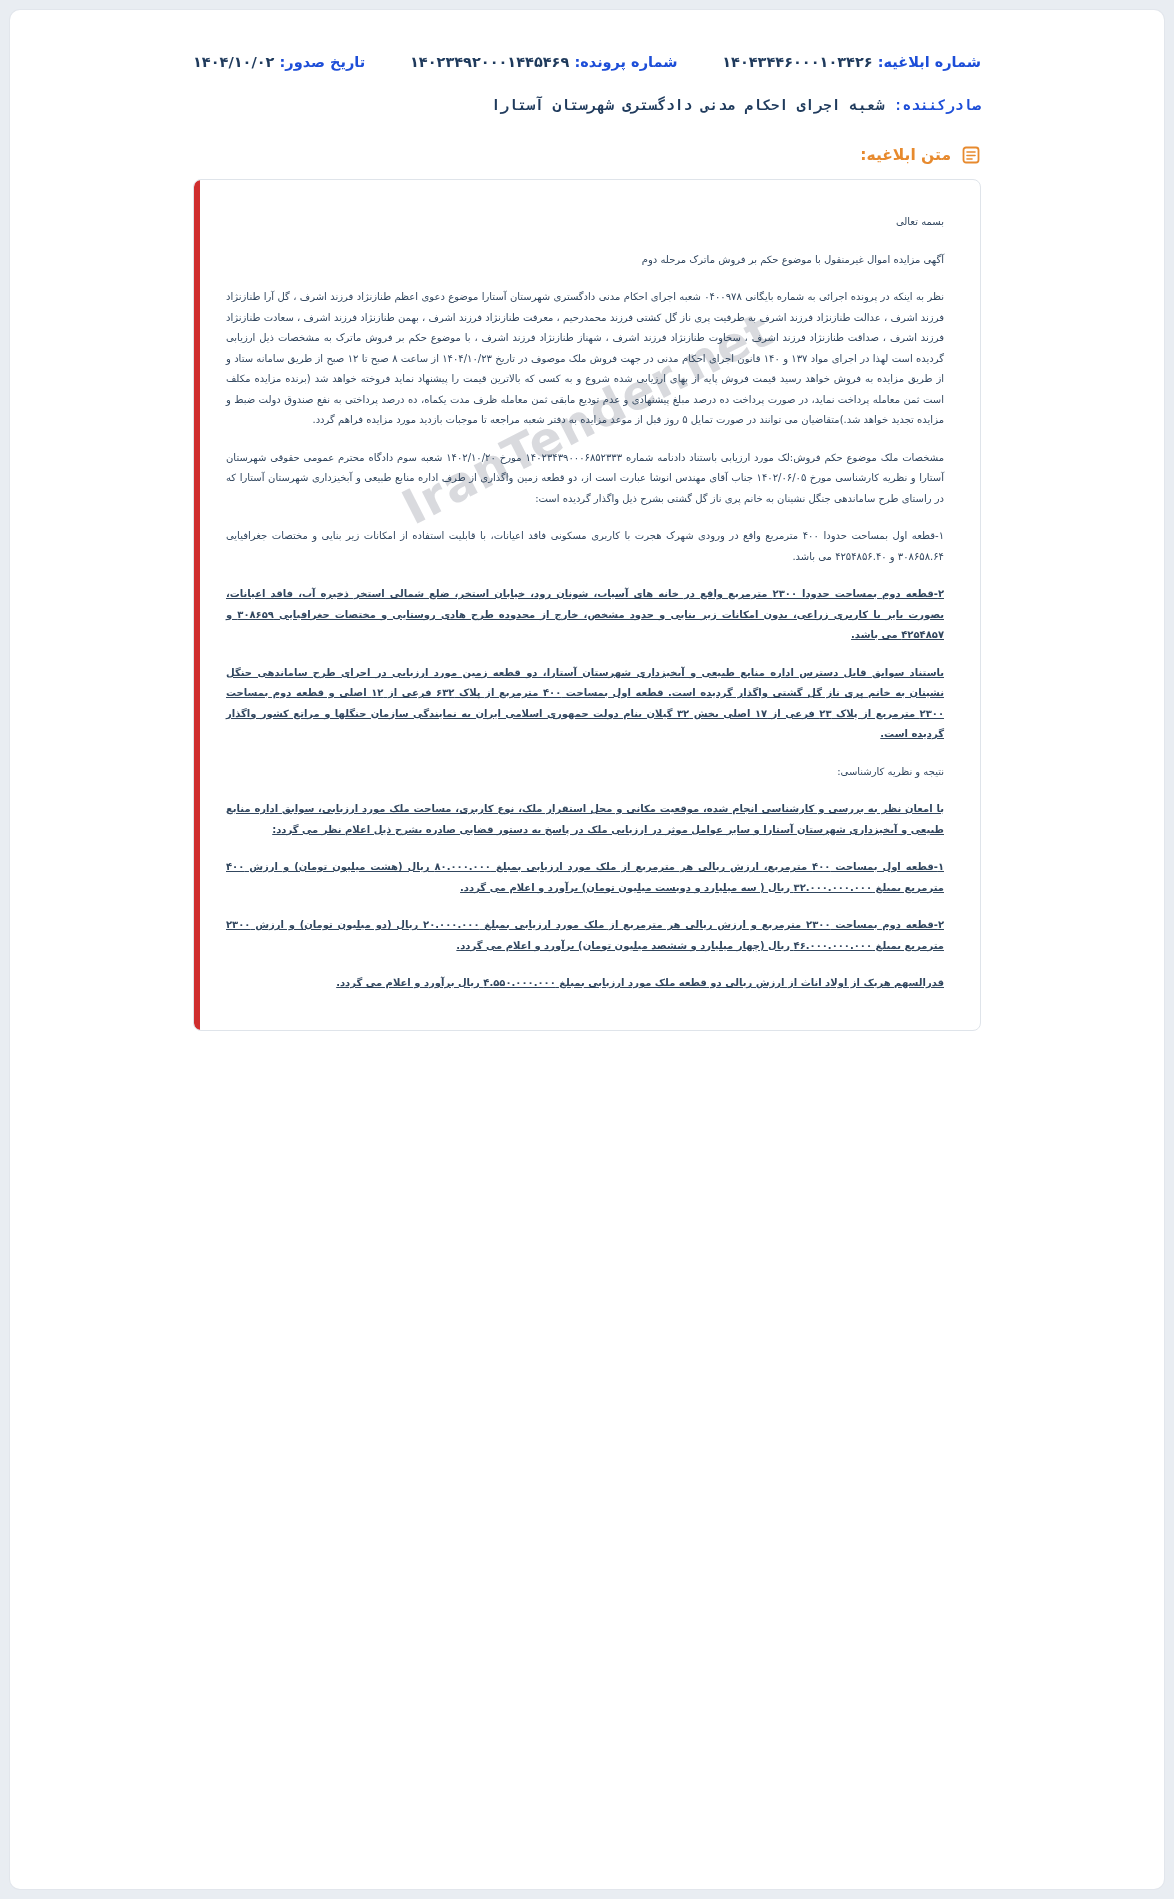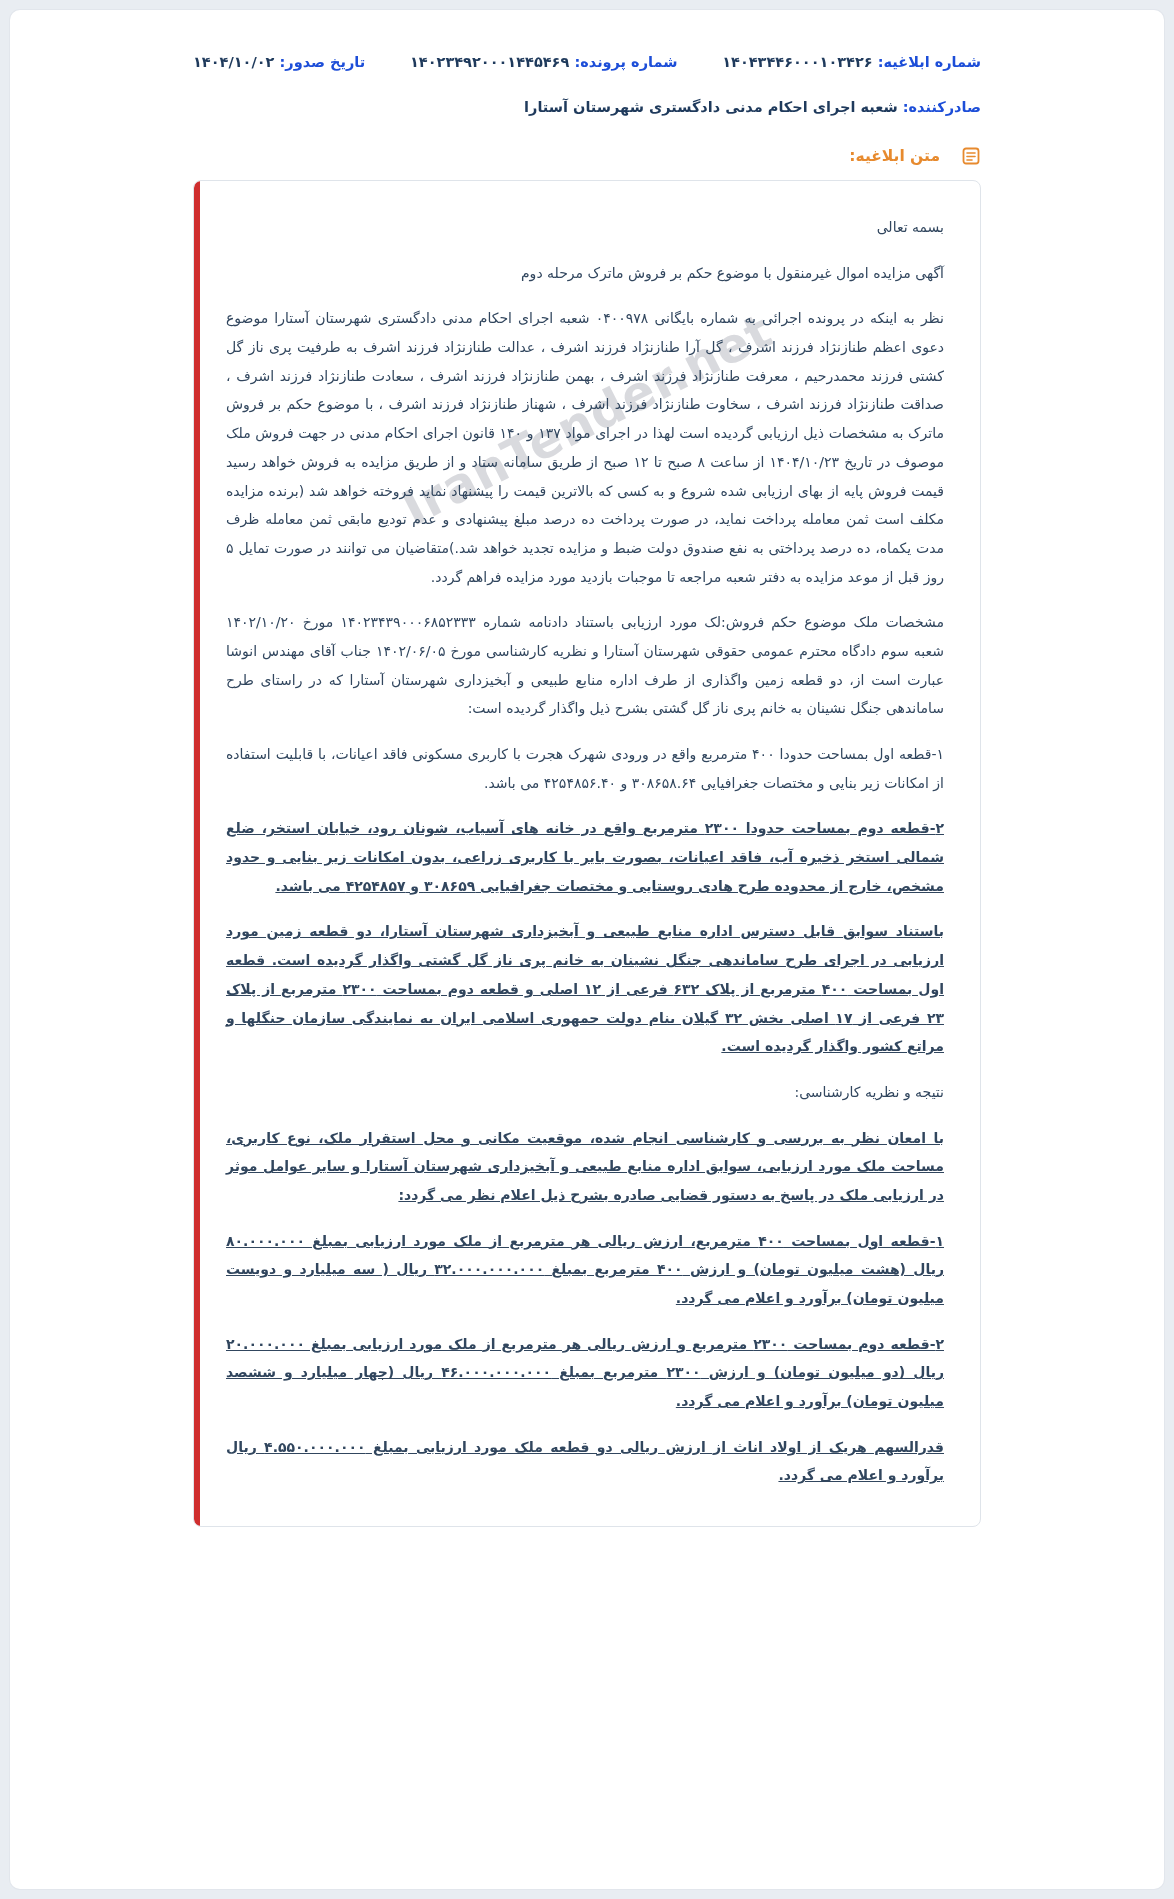--- a/index.html
+++ b/index.html
@@ -22,26 +22,26 @@
 
   .meta-row {
     display:flex;
     justify-content:space-between;
     align-items:baseline;
     margin-bottom:26px;
   }
   .meta-item { white-space:nowrap; }
   .label { color:#1d4ed8; font-size:14.5px; font-weight:700; }
   .value { color:#1f3a5c; font-size:14.5px; font-weight:700;text-align:right; }
-  .meta-line { text-align:right; margin-bottom:15px; }
+  .meta-line { text-align:right; margin-bottom:15px;font-family:Liberation Mono, monospace; }
 
   .section-title {
     display:flex;
     align-items:center;
-    gap:21px;
+    gap:10px;
     color:#e78a2e;
     font-weight:700;
     font-size:15.5px;
     margin:30px 0 14px;
   }
   .section-title .icon { display:inline-flex; }
 
   .notice-box {
     position:relative;
     border:1px solid #dfe4ea;
@@ -67,21 +67,21 @@
     letter-spacing:1px;
     color:rgba(145,150,160,0.35);
     direction:ltr;
     white-space:nowrap;
     pointer-events:none;
     z-index:0;
   }
   .paragraphs { position:relative; z-index:1; }
   .para {
     color:#31465e;
-    font-size:14px;
+    font-size:10px;
     line-height:2.05;
     text-align:justify;
     margin-bottom:17px;
   }
   .para.bold { font-weight:700;text-decoration:underline; }
   .para:last-child { margin-bottom:0; }
 </style>
 </head>
 <body>
 

